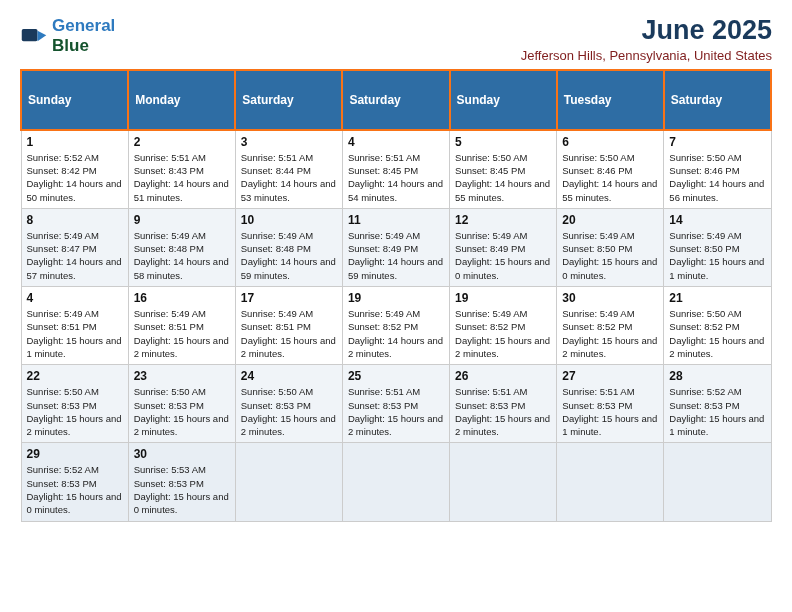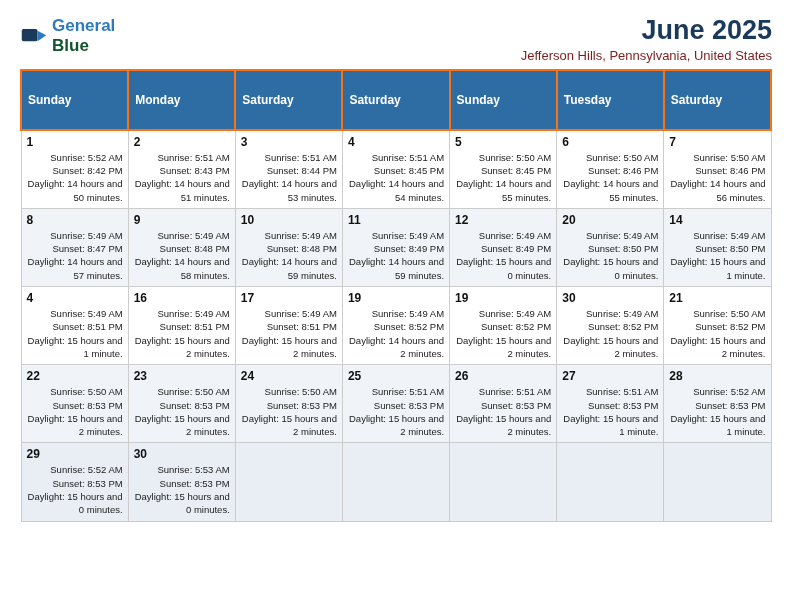--- a/index.html
+++ b/index.html
@@ -87,21 +87,20 @@
       font-weight: bold;
       font-size: 12px;
       color: #111;
       display: block;
       margin-bottom: 2px;
     }
     .day-info {
       font-size: 9.5px;
       color: #222;
       line-height: 1.4;
-      text-align: right;
     }
     .empty-cell {
       background: #e8eef4 !important;
     }
   </style>
 </head>
 <body>
 
 <div class="page">
   <div class="header-row">

